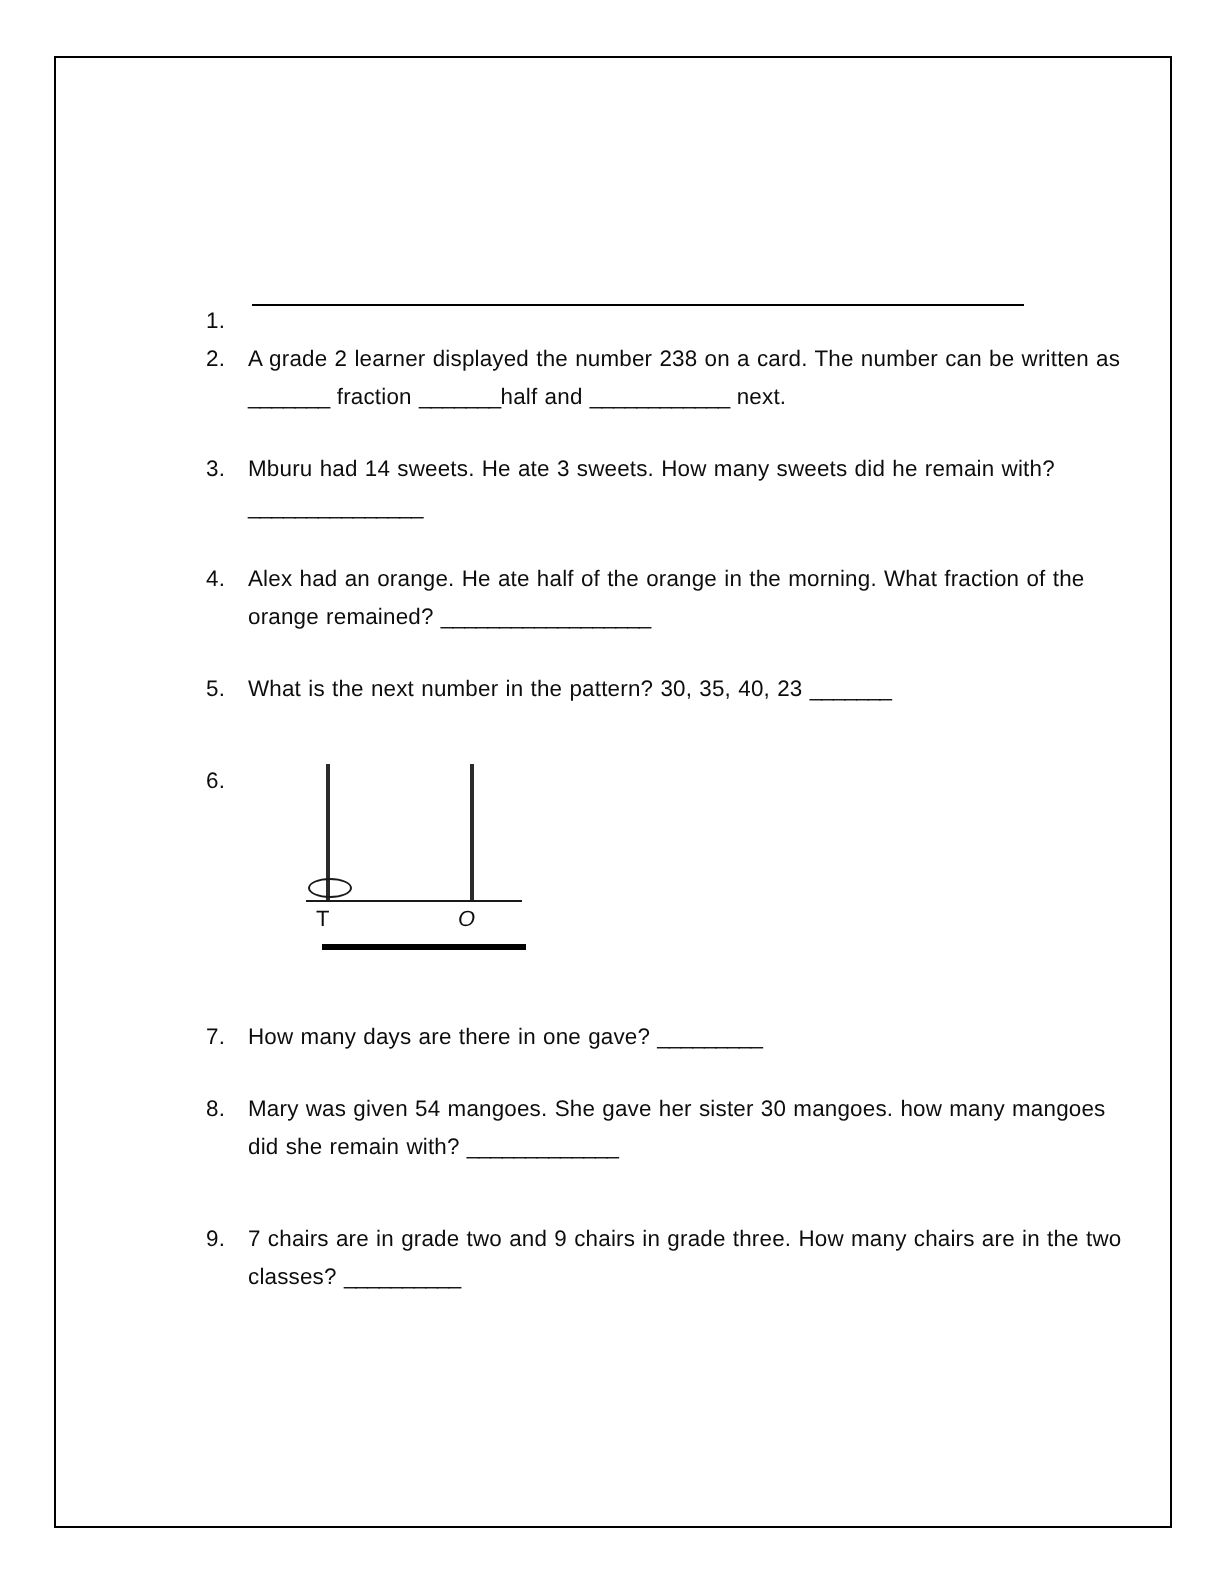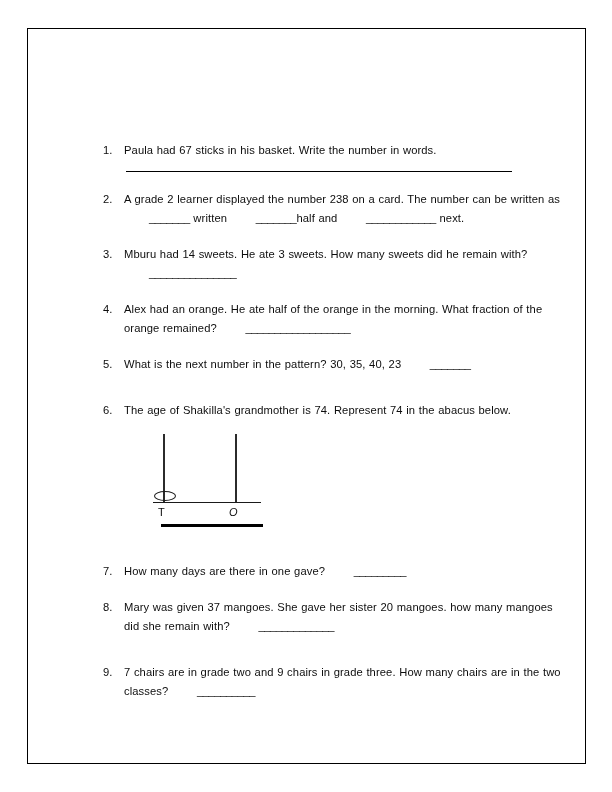--- a/index.html
+++ b/index.html
@@ -56,21 +56,20 @@
   .q-text {
     display: block;
     text-align: left;
     word-spacing: 0.4px;
   }
 
   
   .blank {
     white-space: pre;
     letter-spacing: -0.4px;
-    margin-left: 25px;
   }
 
   
   .answer-rule {
     height: 0;
     border-top: 1.3px solid #000000;
     margin-top: 11px;
     margin-bottom: 2px;
   }
 
@@ -140,47 +139,45 @@
 </style>
 </head>
 <body>
 
 <div id="page-frame">
 
   <div id="questions">
 
     <div class="question" style="margin-bottom:18px;">
       <span class="q-num">1.</span>
-      <span class="q-text">Paula had 67 sticks in his basket. Write the number in words.</span>
       <div class="answer-rule" style="margin-left:2px; margin-right:56px;"></div>
     </div>
 
     <div class="question" style="margin-bottom:17px;">
       <span class="q-num">2.</span>
-      <span class="q-text"><span>A grade 2 learner displayed the number 238 on a card. The number can be written as </span><span class="blank">_______</span><span> written </span><span class="blank">_______</span><span>half and </span><span class="blank">____________</span><span> next.</span></span>
+      <span class="q-text"><span>A grade 2 learner displayed the number 238 on a card. The number can be written as </span><span class="blank">_______</span><span> fraction </span><span class="blank">_______</span><span>half and </span><span class="blank">____________</span><span> next.</span></span>
     </div>
 
     <div class="question" style="margin-bottom:17px;">
       <span class="q-num">3.</span>
       <span class="q-text"><span>Mburu had 14 sweets. He ate 3 sweets. How many sweets did he remain with? </span><span class="blank">_______________</span></span>
     </div>
 
     <div class="question" style="margin-bottom:17px;">
       <span class="q-num">4.</span>
       <span class="q-text"><span>Alex had an orange. He ate half of the orange in the morning. What fraction of the orange remained? </span><span class="blank">__________________</span></span>
     </div>
 
     <div class="question" style="margin-bottom:27px;">
       <span class="q-num">5.</span>
       <span class="q-text"><span>What is the next number in the pattern? 30, 35, 40, 23 </span><span class="blank">_______</span></span>
     </div>
 
     <div class="question" style="margin-bottom:16px;">
       <span class="q-num">6.</span>
-      <span class="q-text">The age of Shakilla's grandmother is 74. Represent 74 in the abacus below.</span>
 
       <div id="abacus">
         <div class="rod rod-tens"></div>
         <div class="rod rod-ones"></div>
         <div class="bead"></div>
         <div class="abacus-base"></div>
         <div class="abacus-labels">
           <span class="abacus-label label-tens">T</span>
           <span class="abacus-label label-ones">O</span>
         </div>
@@ -188,21 +185,21 @@
       </div>
     </div>
 
     <div class="question" style="margin-bottom:17px;">
       <span class="q-num">7.</span>
       <span class="q-text"><span>How many days are there in one gave? </span><span class="blank">_________</span></span>
     </div>
 
     <div class="question" style="margin-bottom:27px;">
       <span class="q-num">8.</span>
-      <span class="q-text"><span>Mary was given 37 mangoes. She gave her sister 20 mangoes. how many mangoes did she remain with? </span><span class="blank">_____________</span></span>
+      <span class="q-text"><span>Mary was given 54 mangoes. She gave her sister 30 mangoes. how many mangoes did she remain with? </span><span class="blank">_____________</span></span>
     </div>
 
     <div class="question">
       <span class="q-num">9.</span>
       <span class="q-text"><span>7 chairs are in grade two and 9 chairs in grade three. How many chairs are in the two classes? </span><span class="blank">__________</span></span>
     </div>
 
   </div>
 </div>
 

